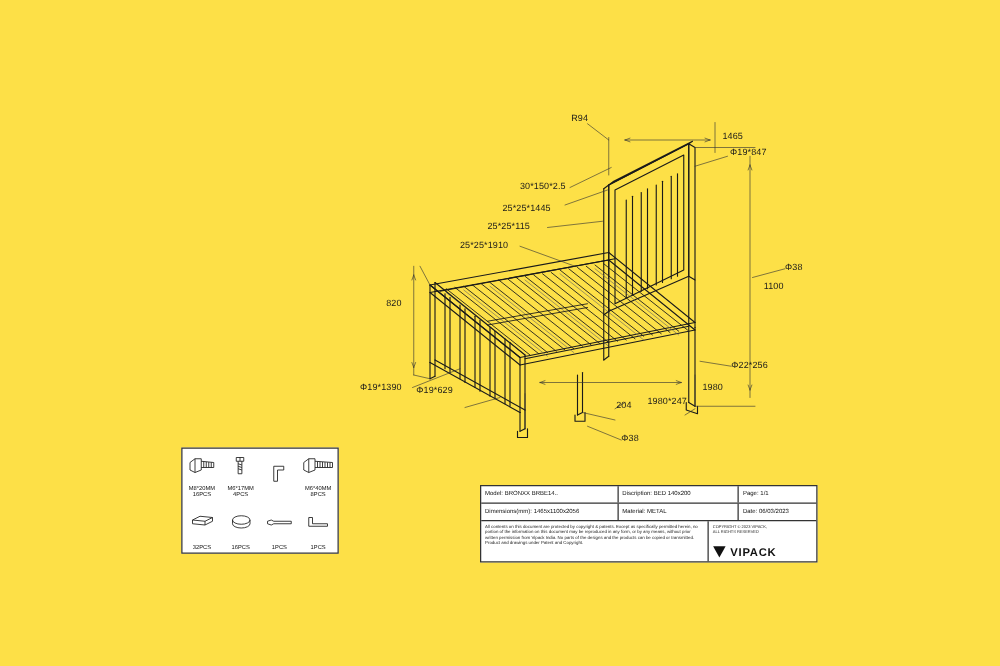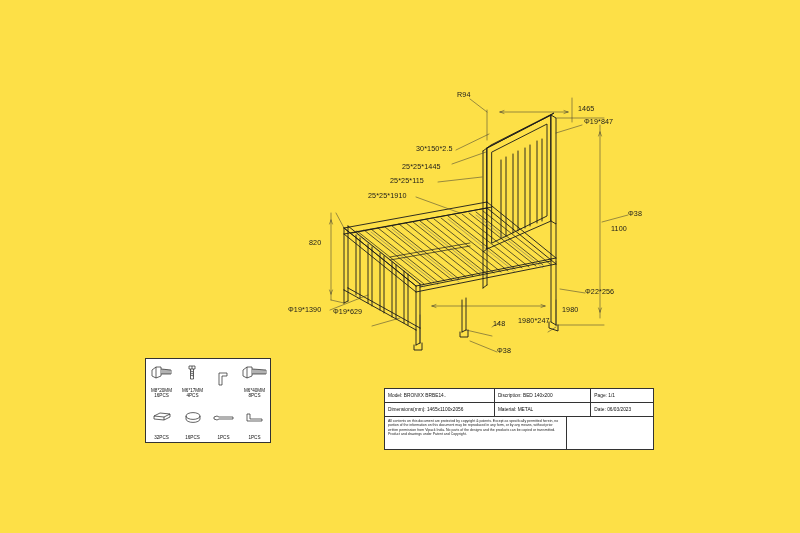--- a/index.html
+++ b/index.html
@@ -346,21 +346,21 @@
   <div class="dim-label" style="left:402px; top:162px;">25*25*1445</div>
   <div class="dim-label" style="left:390px; top:176px;text-align:right;">25*25*115</div>
   <div class="dim-label" style="left:368px; top:191px;">25*25*1910</div>
   <div class="dim-label" style="left:628px; top:209px;">Φ38</div>
   <div class="dim-label" style="left:611px; top:224px;">1100</div>
   <div class="dim-label" style="left:309px; top:238px;">820</div>
   <div class="dim-label" style="left:585px; top:287px;">Φ22*256</div>
   <div class="dim-label" style="left:288px; top:305px;">Φ19*1390</div>
   <div class="dim-label" style="left:538px; top:305px;margin-left:24px;">1980</div>
   <div class="dim-label" style="left:333px; top:307px;">Φ19*629</div>
-  <div class="dim-label" style="left:493px; top:319px;">148</div>
+  <div class="dim-label" style="left:493px; top:319px;">204</div>
   <div class="dim-label" style="left:518px; top:316px;">1980*247</div>
   <div class="dim-label" style="left:497px; top:346px;">Φ38</div>
 
   <div id="parts-box">
     <div class="parts-grid">
 
       <div class="part-cell">
         <div class="part-art">
           <svg width="26" height="18" viewBox="0 0 26 18">
             <g fill="none" stroke="#222" stroke-width="0.7">
@@ -487,17 +487,27 @@
       <div class="tb-cell c-desc">
         <span>Material:</span>&nbsp;<span>METAL</span>
       </div>
       <div class="tb-cell c-page">
         <span>Date:</span>&nbsp;<span>06/03/2023</span>
       </div>
     </div>
 
     <div class="tb-row">
       <div class="tb-legal">All contents on this document are protected by copyright &amp; patents. Except as specifically permitted herein, no portion of the information on this document may be reproduced in any form, or by any means, without prior written permission from Vipack India. No parts of the designs and the products can be copied or transmitted. Product and drawings under Patent and Copyright.</div>
+      <div class="tb-brand">
+        <div class="tb-copy" style="white-space:pre-line;">COPYRIGHT © 2023 VIPACK,
+ALL RIGHTS RESERVED</div>
+        <div class="brand-row">
+          <svg width="11" height="11" viewBox="0 0 11 11">
+            <polygon points="0.5,1 10.5,1 5.5,10" fill="#111"></polygon>
+          </svg>
+          <span class="brand-name">VIPACK</span>
+        </div>
+      </div>
     </div>
 
   </div>
 
 </div>
 
 </body></html>

